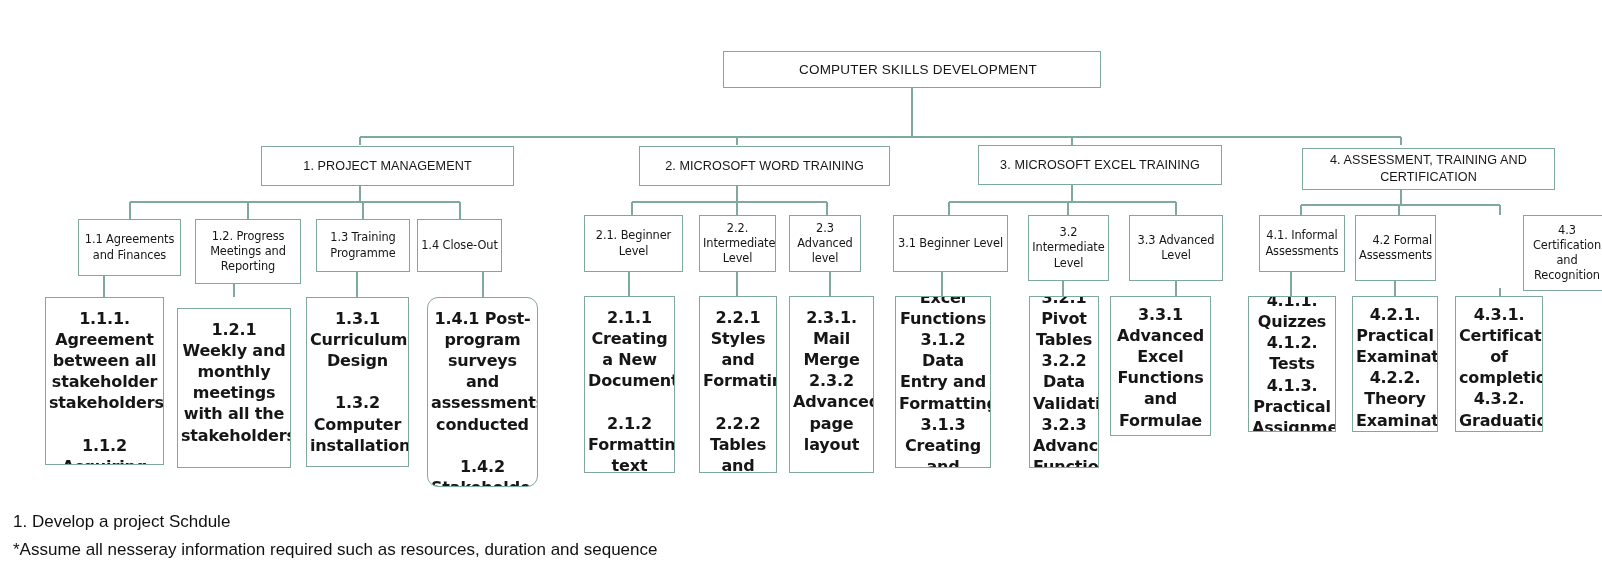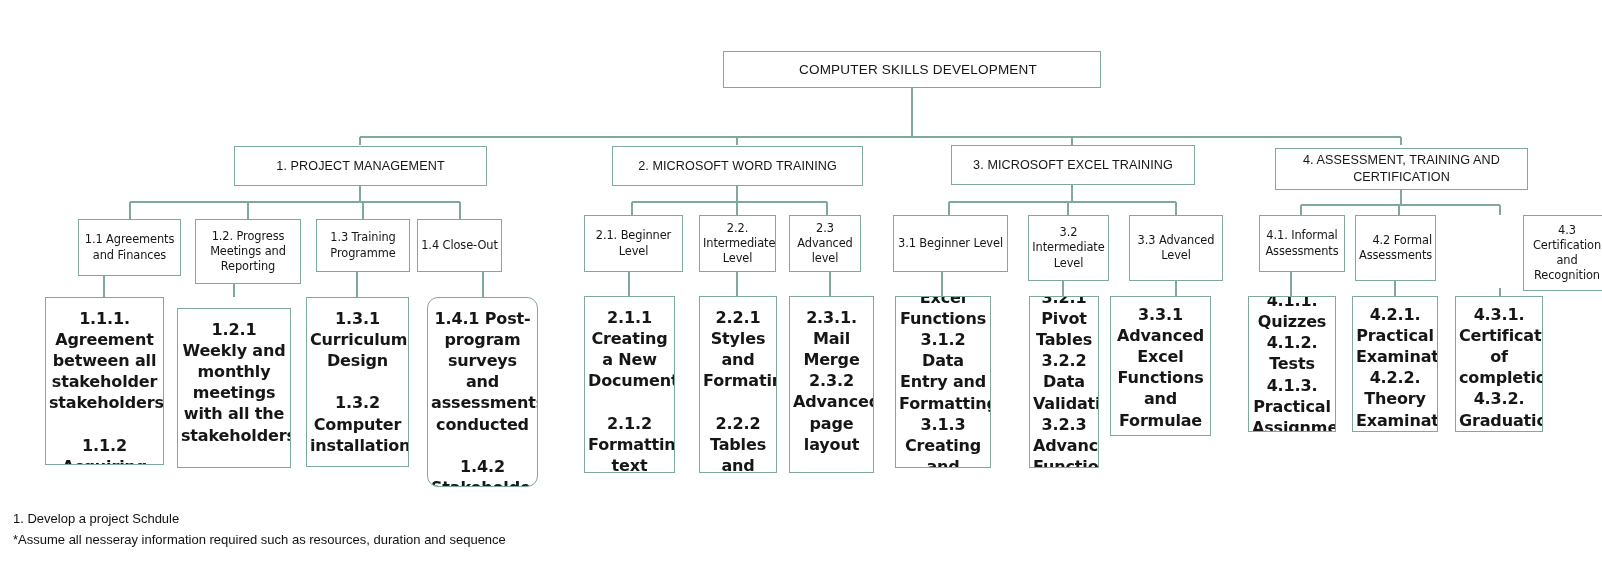--- a/index.html
+++ b/index.html
@@ -53,20 +53,21 @@
   .lvl0 {
     font-size: 13.5px;
     letter-spacing: .2px;
     font-family: "Liberation Sans", sans-serif;
   }
   
   .lvl1 {
     font-size: 12.6px;
     letter-spacing: .1px;
     font-family: "Liberation Sans", sans-serif;
+    margin-left: 27px;
   }
   
   .lvl2 {
     font-size: 11.4px;
     font-family: "DejaVu Sans", sans-serif;
     letter-spacing: -.1px;
   }
   
   .lvl3 {
     font-size: 16px;
@@ -86,21 +87,21 @@
   }
   .lvl3.midalign .txt {
     padding-top: 0;
   }
   
   #notes {
     position: absolute;
     left: 13px;
     top: 508px;
     font-family: "Liberation Sans", sans-serif;
-    font-size: 13px;
+    font-size: 17px;
     color: #111111;
     line-height: 1.62;
   }
   #notes div { white-space: pre; }
 </style>
 </head>
 <body>
 
 <div id="canvas">
 

